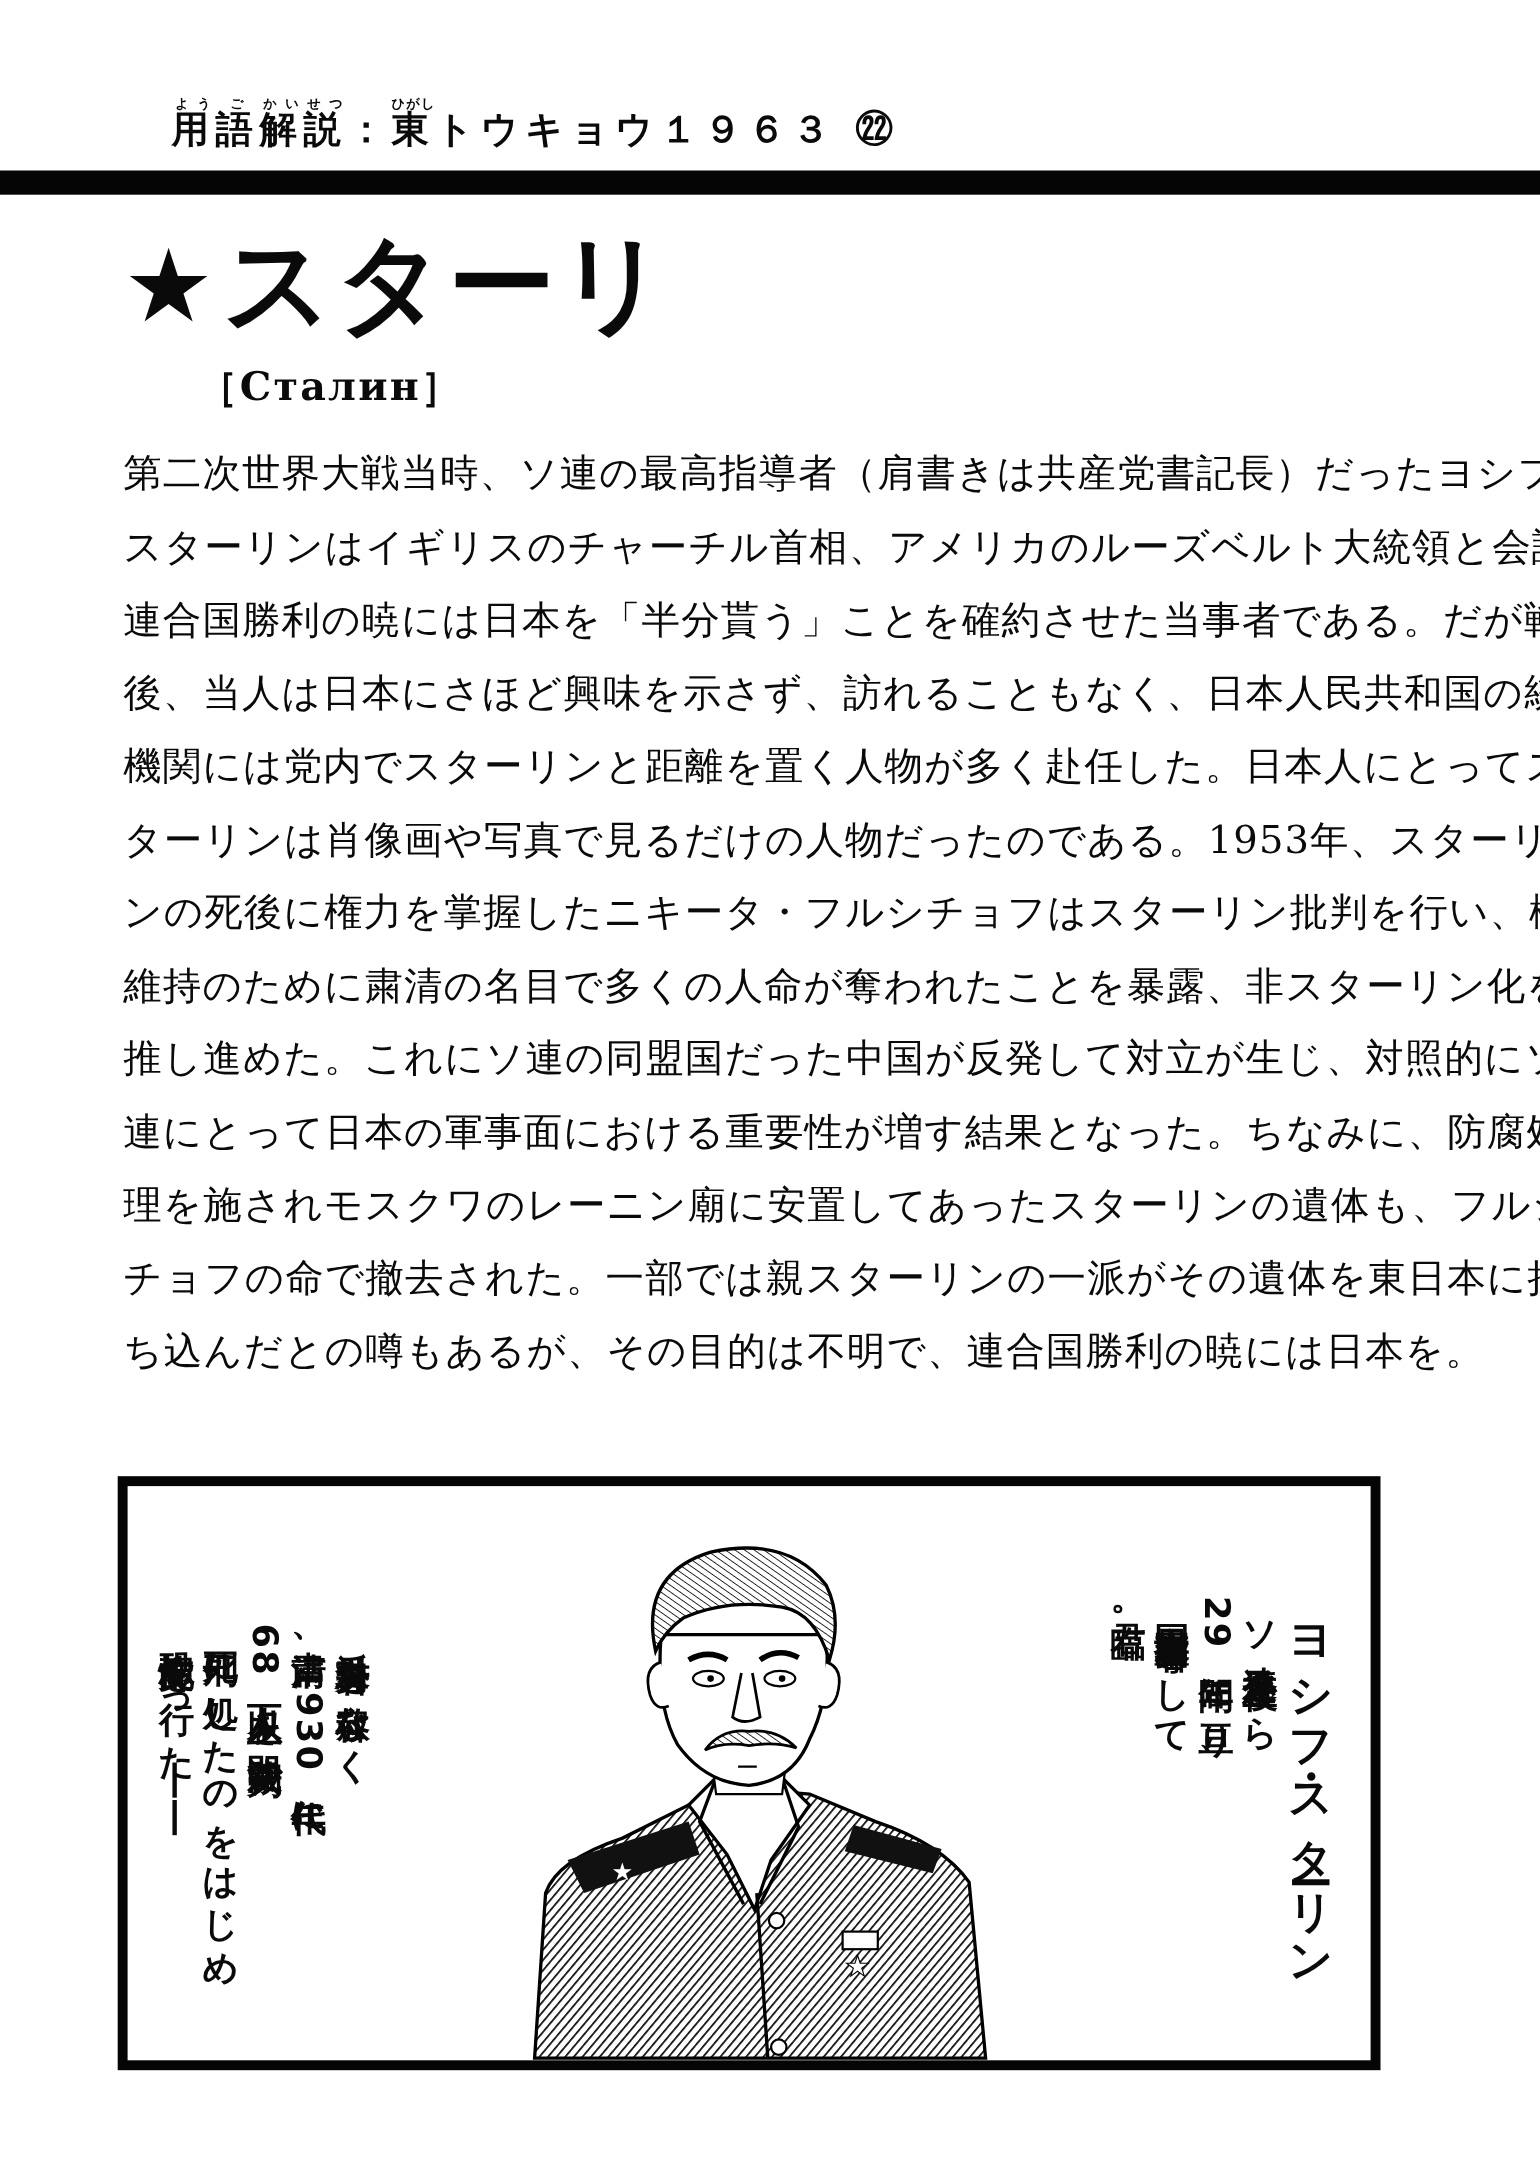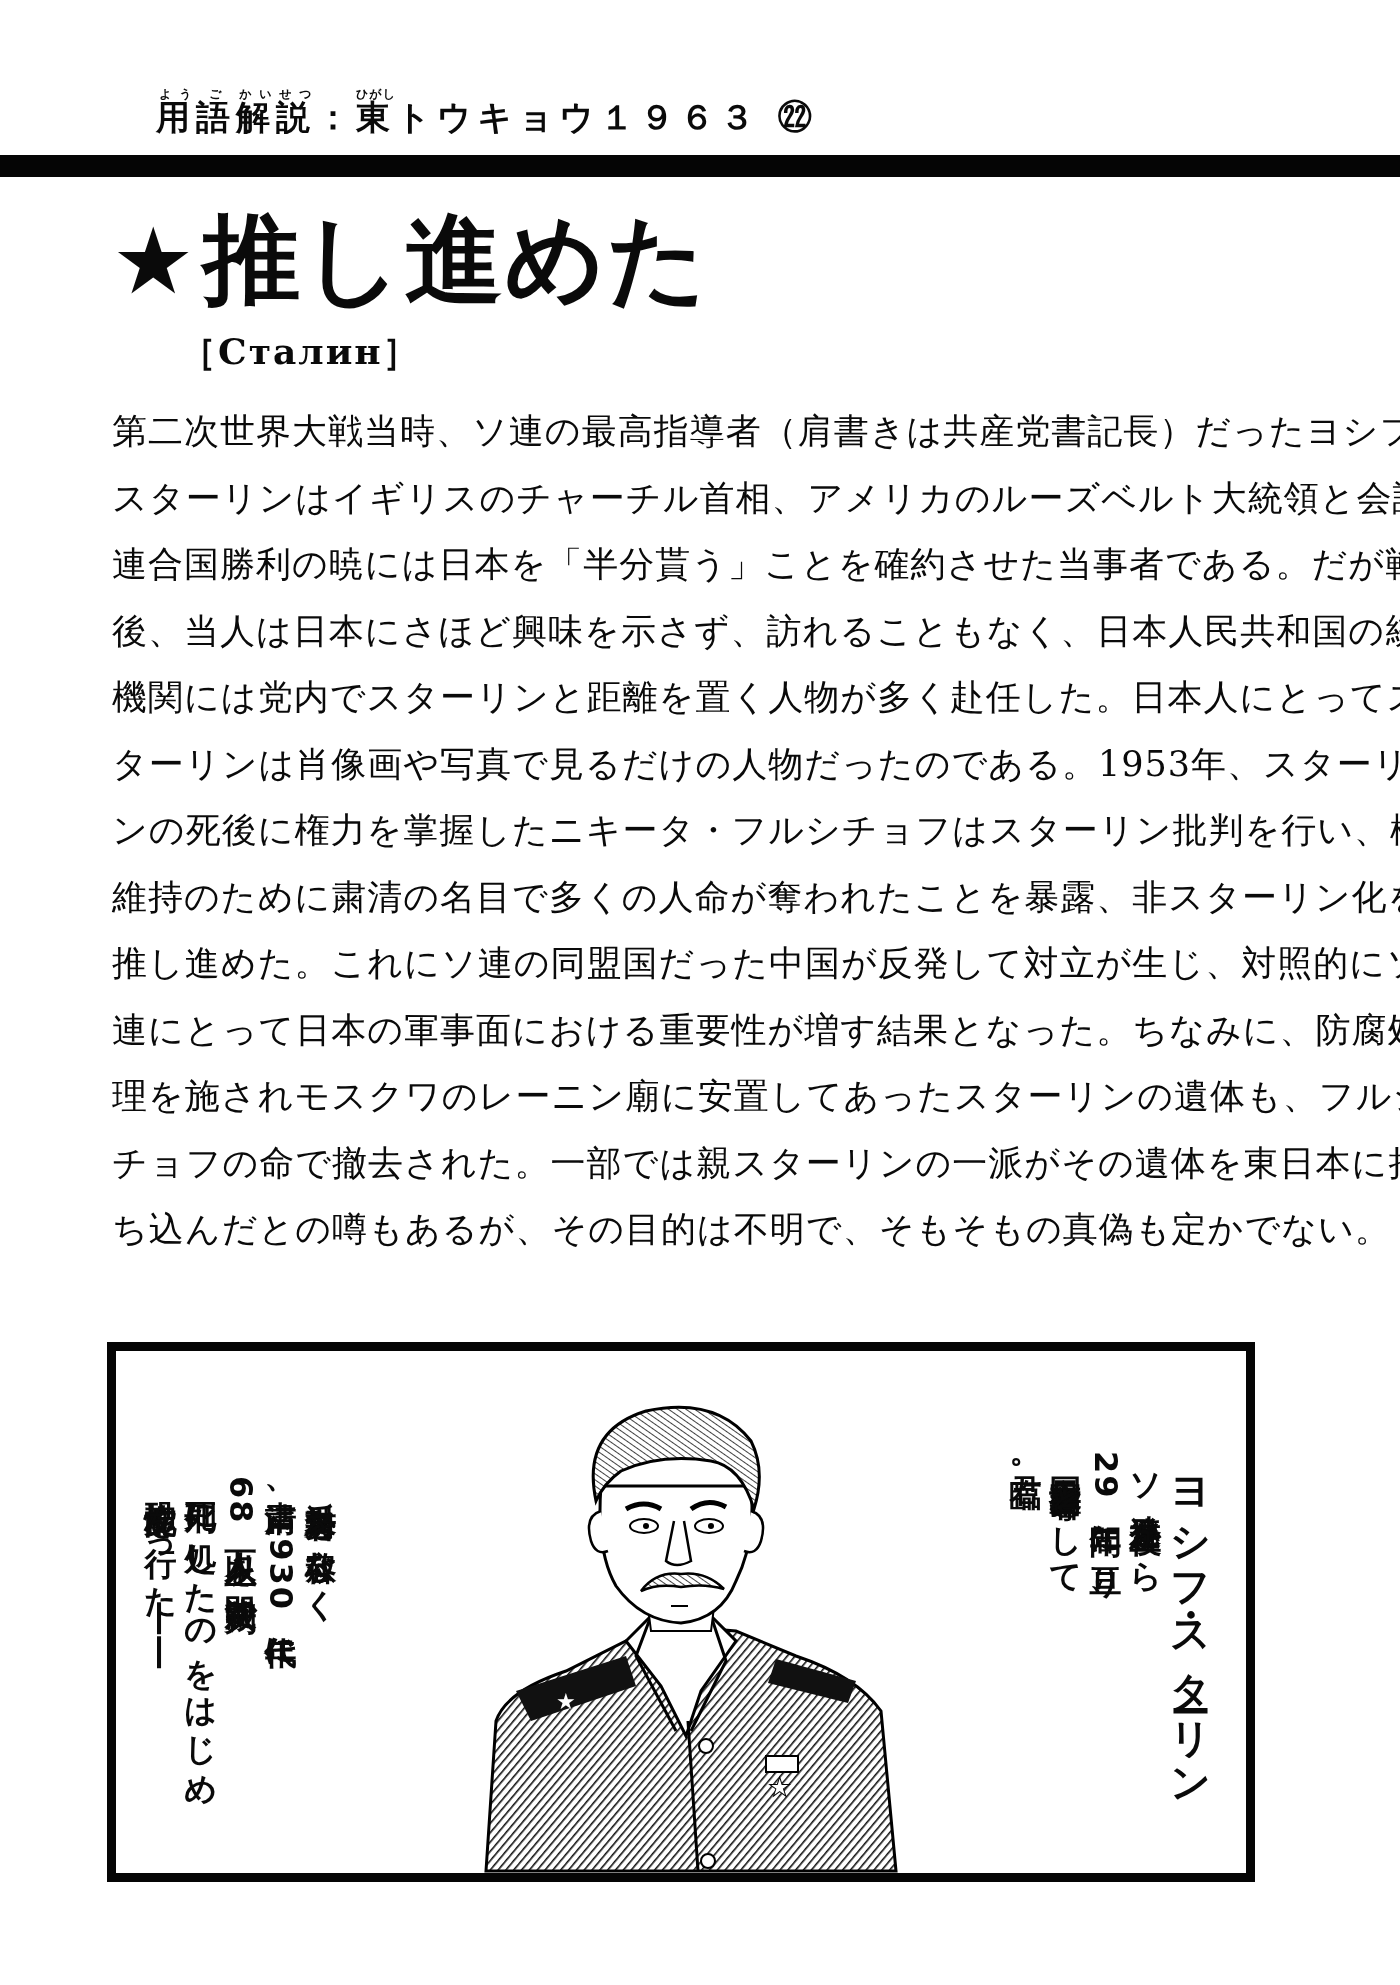--- a/index.html
+++ b/index.html
@@ -26,38 +26,38 @@
 <body>
 
 <div class="header">
   <span class="header-text">
     <ruby><span>用</span><rt>よう</rt></ruby><ruby><span>語</span><rt>ご</rt></ruby><ruby><span>解</span><rt>かい</rt></ruby><ruby><span>説</span><rt>せつ</rt></ruby><span>：</span><ruby><span>東</span><rt>ひがし</rt></ruby><span>トウキョウ１９６３ ㉒</span>
   </span>
 </div>
 <div class="header-rule"></div>
 
 <div class="entry-title">
-  <span class="star">★</span><span>推し進めた</span>
+  <span class="star">★</span><span>スターリ</span>
 </div>
 <div class="entry-sub">［Сталин］</div>
 
 <div class="body-text">
   <span class="body-line">第二次世界大戦当時、ソ連の最高指導者（肩書きは共産党書記長）だったヨシフ・</span>
   <span class="body-line">スターリンはイギリスのチャーチル首相、アメリカのルーズベルト大統領と会談、</span>
   <span class="body-line">連合国勝利の暁には日本を「半分貰う」ことを確約させた当事者である。だが戦</span>
   <span class="body-line">後、当人は日本にさほど興味を示さず、訪れることもなく、日本人民共和国の統治</span>
   <span class="body-line">機関には党内でスターリンと距離を置く人物が多く赴任した。日本人にとってス</span>
   <span class="body-line">ターリンは肖像画や写真で見るだけの人物だったのである。1953年、スターリ</span>
   <span class="body-line">ンの死後に権力を掌握したニキータ・フルシチョフはスターリン批判を行い、権力</span>
   <span class="body-line">維持のために粛清の名目で多くの人命が奪われたことを暴露、非スターリン化を</span>
   <span class="body-line">推し進めた。これにソ連の同盟国だった中国が反発して対立が生じ、対照的にソ</span>
   <span class="body-line">連にとって日本の軍事面における重要性が増す結果となった。ちなみに、防腐処</span>
   <span class="body-line">理を施されモスクワのレーニン廟に安置してあったスターリンの遺体も、フルシ</span>
   <span class="body-line">チョフの命で撤去された。一部では親スターリンの一派がその遺体を東日本に持</span>
-  <span class="body-line">ち込んだとの噂もあるが、その目的は不明で、そもそもの真偽も定かでない。</span>
+  <span class="body-line">ち込んだとの噂もあるが、その目的は不明で、連合国勝利の暁には日本を。</span>
 </div>
 
 <div class="panel">
 
   <div class="vcol right-caption">
     <div class="name">ヨシフ・スターリン</div>
     <div>ソ連発足直後から</div>
     <div>29年間に亘り、</div>
     <div>国家最高指導者として</div>
     <div>君臨。</div>

